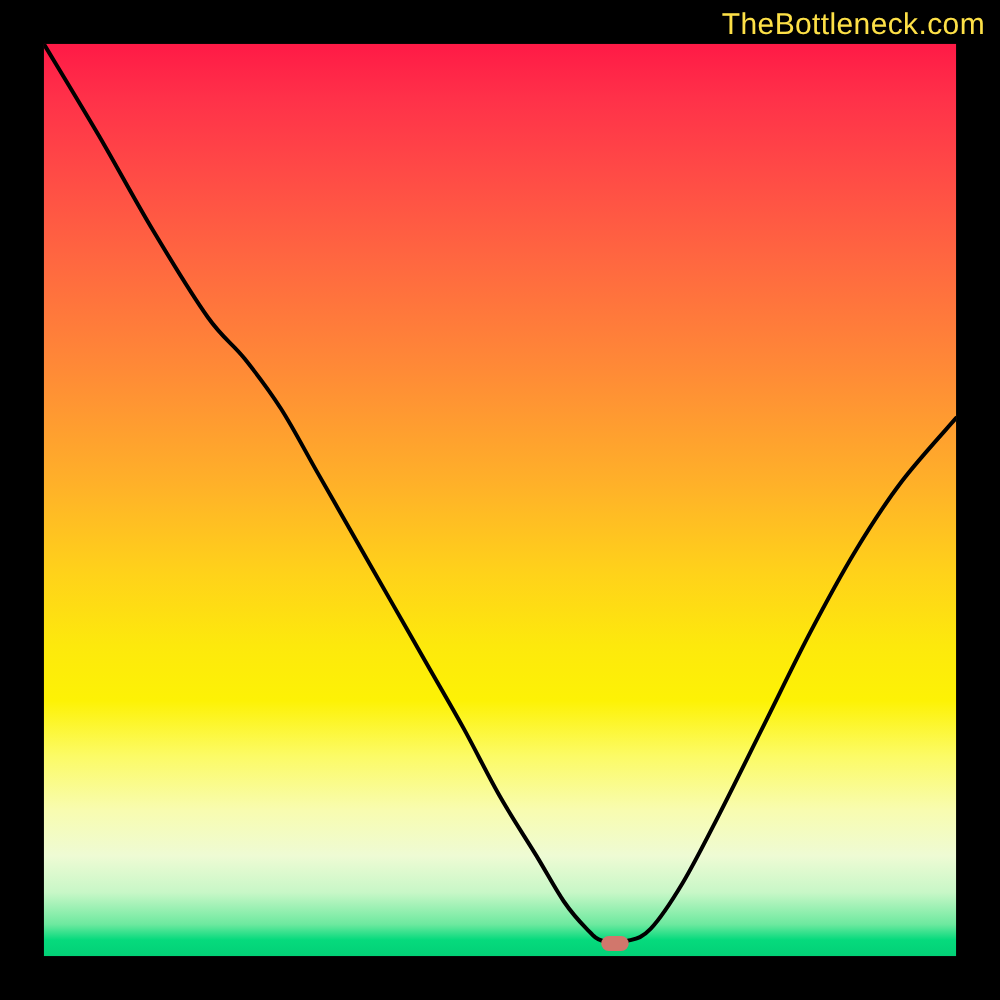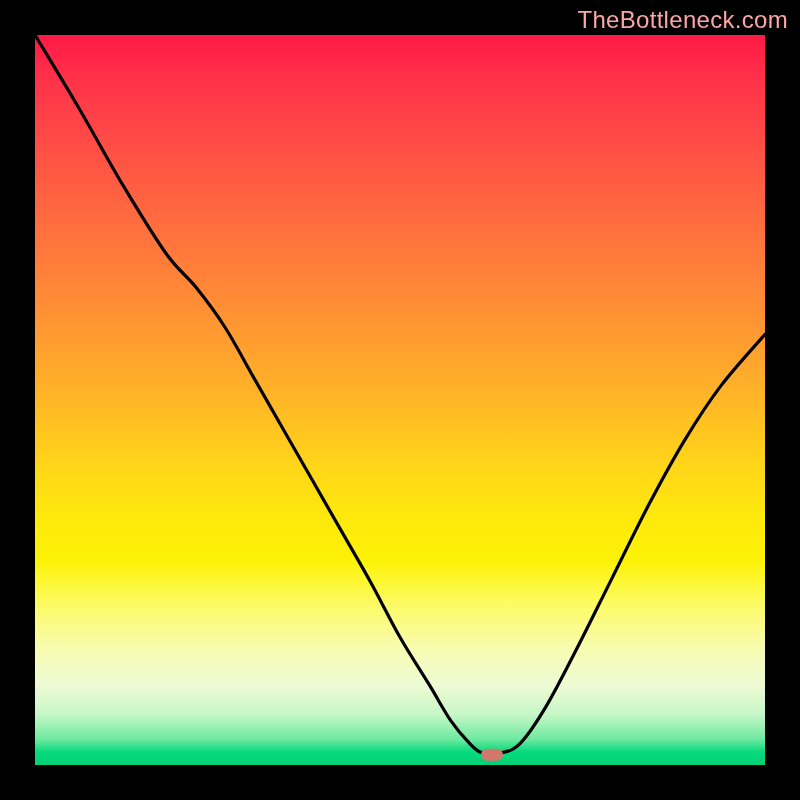--- a/index.html
+++ b/index.html
@@ -14,21 +14,21 @@
   .frame {
     position: relative;
     width: 800px;
     height: 800px;
     background: #000;
   }
   .watermark {
     position: absolute;
     top: 6px;
     right: 12px;
-    color: #fca5a5;
+    color: #fde047;
     font-size: 24px;
     font-weight: 400;
     letter-spacing: 0.3px;
     z-index: 3;
   }
   .plot-area {
     position: absolute;
     left: 35px;
     top: 35px;
     width: 730px;

